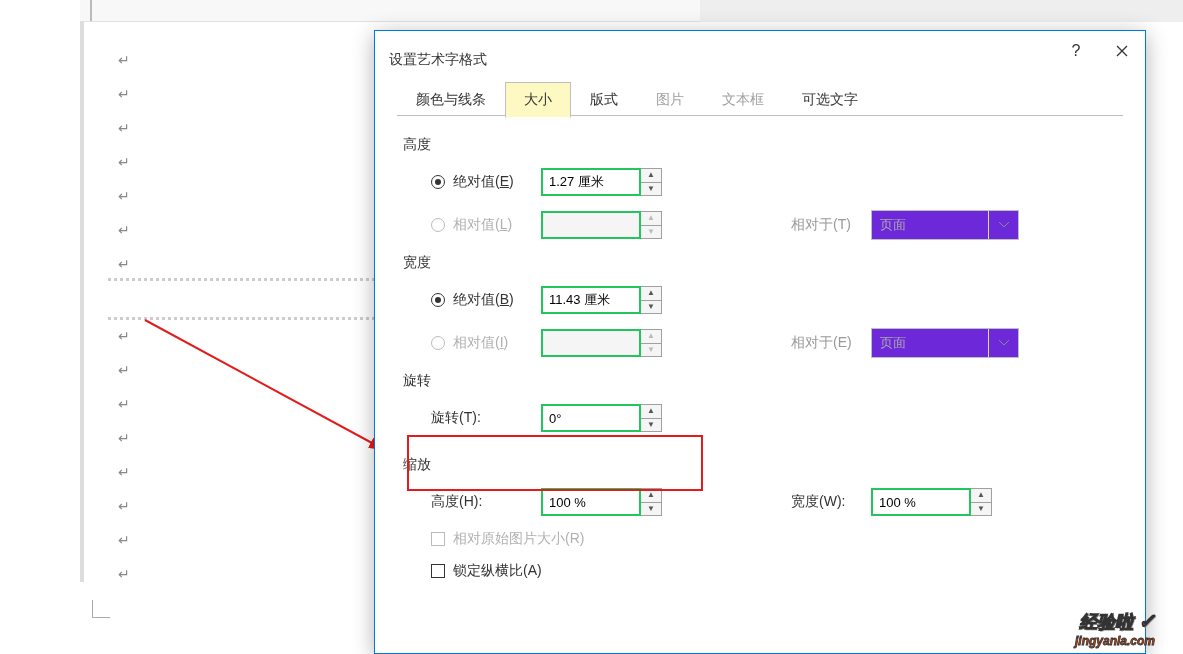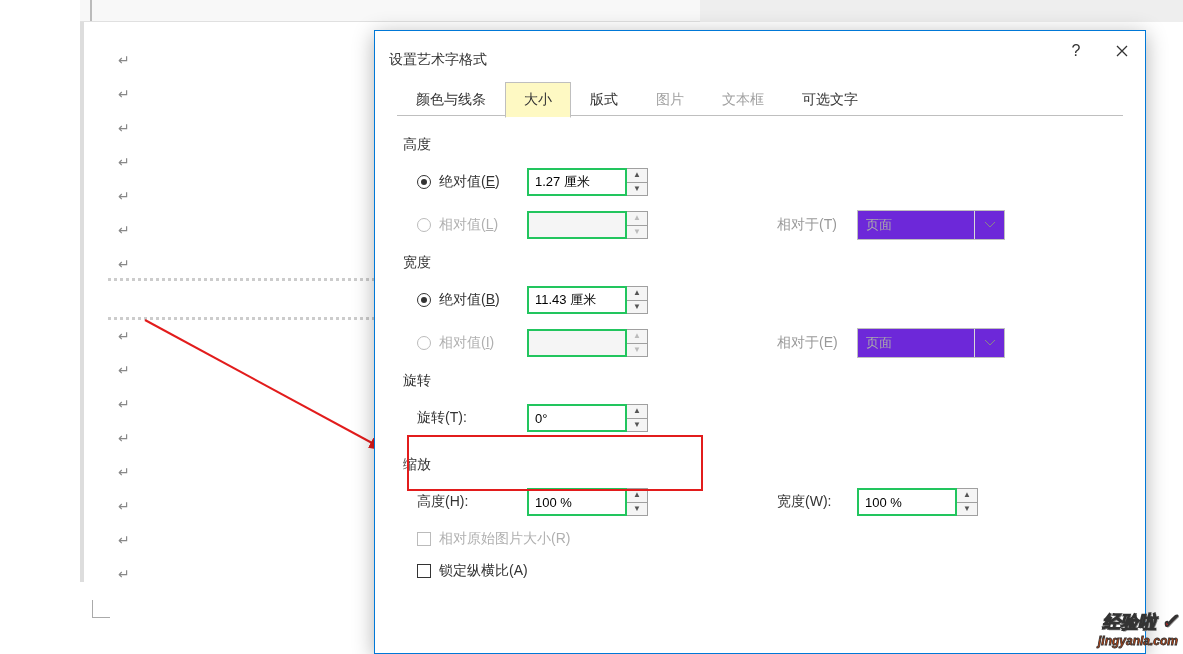--- a/index.html
+++ b/index.html
@@ -32,21 +32,21 @@
 
   .tabs { display:flex; margin: 8px 0 0 22px; border-bottom:1px solid transparent; }
   .tab { padding: 8px 18px; font-size:14px; color:#333; border:1px solid transparent; position:relative; top:3px; }
   .tab.disabled { color:#a0a0a0; }
   .tab.active { border:1px solid #bfbfbf; border-bottom:1px solid #fff; background:#fef9c3; }
   .tabs-underline { border-top:1px solid #bfbfbf; margin: -1px 22px 0 22px; }
 
   .content { padding: 14px 28px; font-size:14px; color:#333; }
   .section-title { margin: 6px 0 14px 0; }
   .row { display:flex; align-items:center; margin:0 0 14px 0; }
-  .indent { margin-left:14px; }
+  .indent { margin-left:28px; }
   .radio-wrap { display:flex; align-items:center; width:110px; }
   .radio-circle { width:14px; height:14px; border:1px solid #333; border-radius:50%; margin-right:8px; display:flex; align-items:center; justify-content:center; }
   .radio-circle.disabled { border-color:#bbb; }
   .radio-dot { width:6px; height:6px; background:#333; border-radius:50%; }
   .radio-label.disabled { color:#b0b0b0; }
   .radio-label .u { text-decoration: underline; }
 
   .spin { display:flex; align-items:stretch; width:130px; height:28px; }
   .spin input { width:100px; border:2px solid #22c55e; padding:0 6px; font-size:13px; outline:none; }
   .spin input:disabled { background:#f5f5f5; color:#aaa; }
@@ -62,21 +62,21 @@
   .dropdown .dd-caret { width:30px; height:100%; display:flex; align-items:center; justify-content:center; border-left:1px solid #d8d8d8; }
   .dd-caret svg { width:10px; height:6px; }
 
   .red-box { position:absolute; border:2px solid #e21c1c; pointer-events:none; }
 
   .check-wrap { display:flex; align-items:center; }
   .checkbox { width:14px; height:14px; border:1px solid #333; margin-right:8px; }
   .checkbox.disabled { border-color:#bbb; }
   .check-label.disabled { color:#b0b0b0; }
 
-  .watermark { position:absolute; right:5px; bottom:6px; text-align:right; font-family: Arial, sans-serif; pointer-events:none; }
+  .watermark { position:absolute; right:28px; bottom:6px; text-align:right; font-family: Arial, sans-serif; pointer-events:none; }
   .watermark .top { font-size:18px; font-weight:900; color:#fff; -webkit-text-stroke: 1px #333; text-shadow:1px 1px 0 #888; font-style:italic; }
   .watermark .check { color:#e21c1c; font-size:20px; font-weight:900; }
   .watermark .bot { font-size:12px; font-weight:900; color:#c2410c; -webkit-text-stroke: .8px #333; font-style:italic; }
 </style>
 </head>
 <body>
 
 <div class="doc-bg">
   <div class="ruler"></div>
   <div class="page-left-border"></div>

